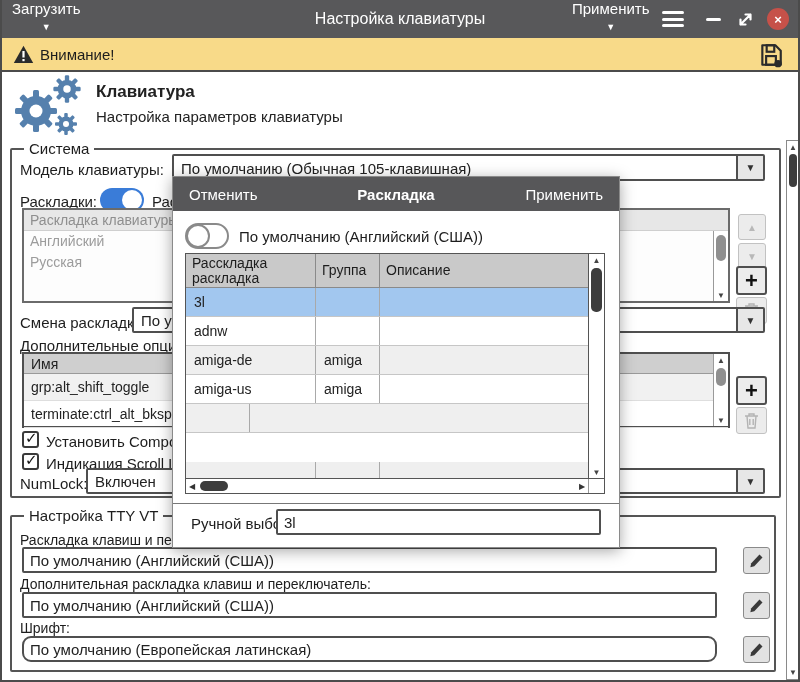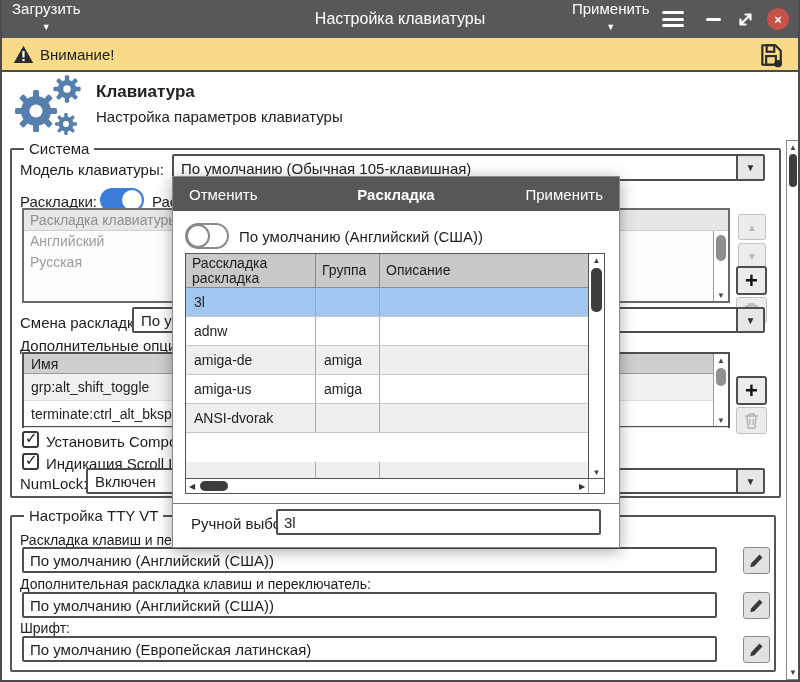--- a/index.html
+++ b/index.html
@@ -297,21 +297,21 @@
 
   <div class="lbl" style="left:18px;top:576px;font-size:14px">Дополнительная раскладка клавиш и переключатель:</div>
   <input class="tinput" style="left: 20px; top: 592px; width: 695px;" readonly="" value="По умолчанию (Английский (США))">
   <div class="sq pencil" style="left:741px;top:592px;width:27px;height:27px">
     <svg width="15" height="15" viewBox="0 0 16 16">
       <path d="M11.2 1.6 l3.2 3.2 L5.6 14.2 l-4.2 1 1-4.2 Z" fill="#3a3a3a"></path>
     </svg>
   </div>
 
   <div class="lbl" style="left:18px;top:620px;font-size:14px">Шрифт:</div>
-  <input class="tinput" style="left: 20px; top: 636px; width: 695px;" readonly="" value="По умолчанию (Европейская латинская)">
+  <input class="tinput" style="left: 20px; top: 636px; width: 695px; border-radius: 9px;" readonly="" value="По умолчанию (Европейская латинская)">
   <div class="sq pencil" style="left:741px;top:636px;width:27px;height:27px">
     <svg width="15" height="15" viewBox="0 0 16 16">
       <path d="M11.2 1.6 l3.2 3.2 L5.6 14.2 l-4.2 1 1-4.2 Z" fill="#3a3a3a"></path>
     </svg>
   </div>
 
   <div class="mainscroll" style="left:784px;top:140px;width:14px;height:540px">
     <div class="sarr abs" style="left:0;right:0;top:1px;height:11px;display:flex;align-items:center;justify-content:center;font-size:8px;color:#444">
         <span>▲</span>
       </div>
@@ -354,21 +354,20 @@
         <div class="bc c1">amiga-de</div>
         <div class="bc c2">amiga</div>
         <div class="bc c3"></div>
       </div>
       <div class="mrow" style="top:121px;background:#ffffff">
         <div class="bc c1">amiga-us</div>
         <div class="bc c2">amiga</div>
         <div class="bc c3"></div>
       </div>
       <div class="mrow" style="top:150px;background:#efefef">
-        <div class="bc c1">ANSI-dvorak</div>
         <div class="bc c2"></div>
         <div class="bc c3"></div>
       </div>
       <div class="mrow" style="top:208px;height:17px;background:#efefef;border-bottom:none">
         <div class="bc c1"></div>
           <div class="bc c2"></div>
           <div class="bc c3"></div>
       </div>
 
       <div class="vscroll" style="right:0;top:0;bottom:0;width:16px;border-left:1px solid #555">

